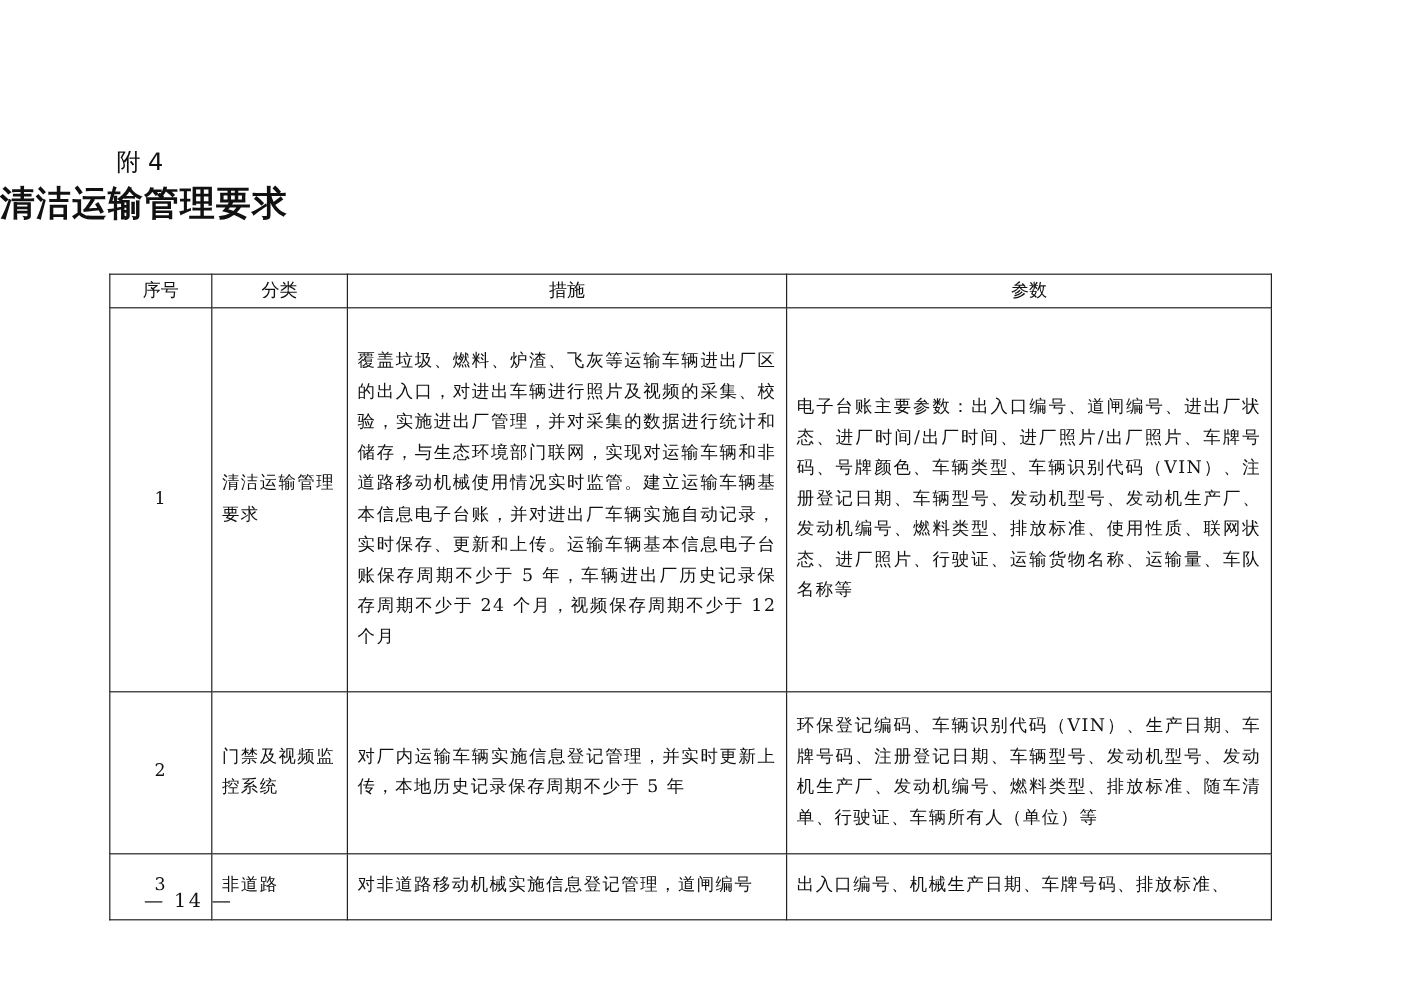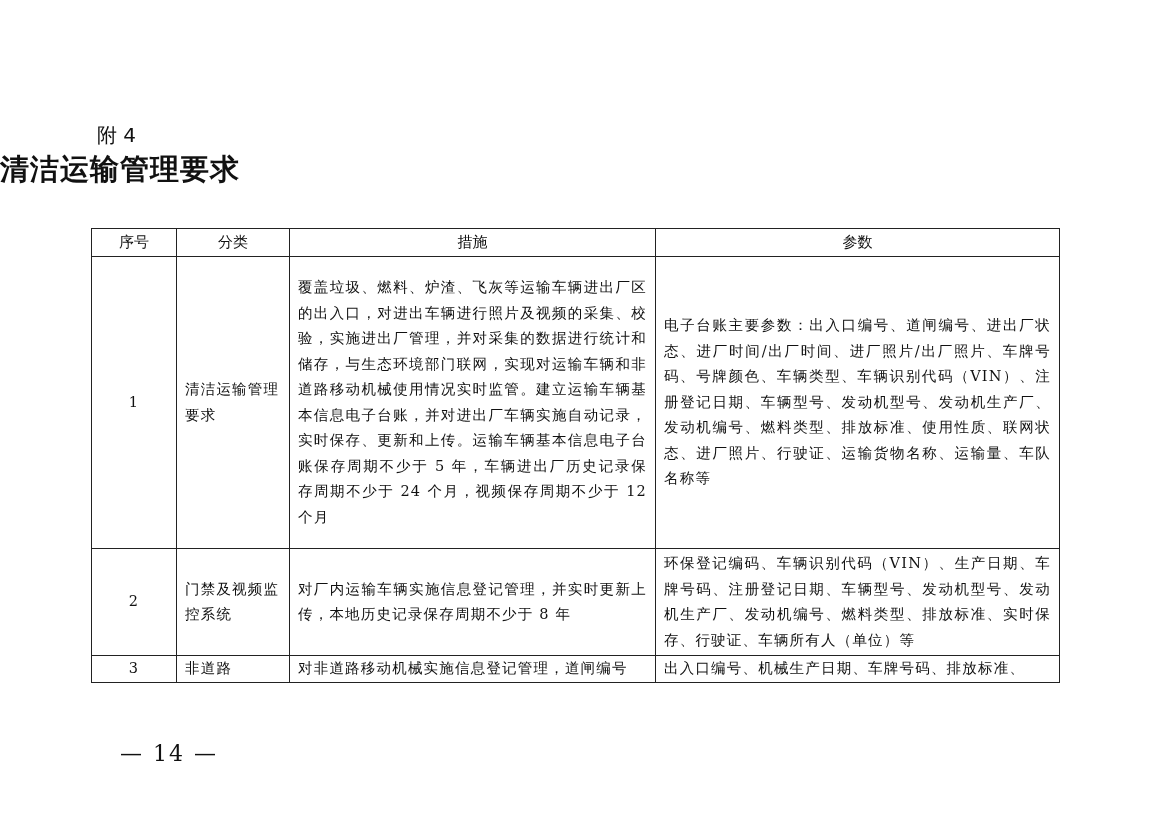--- a/index.html
+++ b/index.html
@@ -9,25 +9,25 @@
                 font-family:"DejaVu Sans","Liberation Sans",sans-serif; }
   .title { position:absolute; left:0; width:1169px; top:150px; text-align:left;
            font-size:29px; font-weight:bold; letter-spacing:1px;
            font-family:"DejaVu Serif","Liberation Serif",serif; }
   table.req { position:absolute; left:91px; top:228px; width:968px;
               border-collapse:collapse; table-layout:fixed; }
   table.req th, table.req td { border:1.3px solid #222; }
   table.req th { height:27px; font-weight:normal; font-size:15px; text-align:center;
                  font-family:"DejaVu Sans","Liberation Sans",sans-serif; padding:0;margin-top:40px; }
   table.req td { font-size:14.5px; line-height:25.5px; vertical-align:middle;
-                 padding:0 8px; letter-spacing:1.2px; }
+                 padding:14px 8px; letter-spacing:1.2px; }
   td.num { text-align:center; letter-spacing:0; }
   td.cat { padding-left:9px; }
   td.meas { text-align:justify; }
-  .page-num { position:absolute; left:120px; top:741px; font-size:22px;
+  .page-num { position:absolute; left:120px; top:741px; font-size:16px;
               font-family:"DejaVu Serif","Liberation Serif",serif; letter-spacing:2px; }
   .row1 td { height:291px; }
   .row2 td { height:106px; }
   .row3 td { height:23px; line-height:22px; padding-top:2px; padding-bottom:2px; overflow:hidden; white-space:nowrap; }
 </style>
 </head>
 <body>
 
 <div class="attachment">附 4</div>
 <div class="title">清洁运输管理要求</div>
@@ -50,22 +50,22 @@
   <tbody>
     <tr class="row1">
       <td class="num">1</td>
       <td class="cat">清洁运输管理要求</td>
       <td class="meas">覆盖垃圾、燃料、炉渣、飞灰等运输车辆进出厂区的出入口，对进出车辆进行照片及视频的采集、校验，实施进出厂管理，并对采集的数据进行统计和储存，与生态环境部门联网，实现对运输车辆和非道路移动机械使用情况实时监管。建立运输车辆基本信息电子台账，并对进出厂车辆实施自动记录，实时保存、更新和上传。运输车辆基本信息电子台账保存周期不少于 5 年，车辆进出厂历史记录保存周期不少于 24 个月，视频保存周期不少于 12 个月</td>
       <td class="meas">电子台账主要参数：出入口编号、道闸编号、进出厂状态、进厂时间/出厂时间、进厂照片/出厂照片、车牌号码、号牌颜色、车辆类型、车辆识别代码（VIN）、注册登记日期、车辆型号、发动机型号、发动机生产厂、发动机编号、燃料类型、排放标准、使用性质、联网状态、进厂照片、行驶证、运输货物名称、运输量、车队名称等</td>
     </tr>
     <tr class="row2">
       <td class="num">2</td>
       <td class="cat">门禁及视频监控系统</td>
-      <td class="meas">对厂内运输车辆实施信息登记管理，并实时更新上传，本地历史记录保存周期不少于 8 年</td>
-      <td class="meas">环保登记编码、车辆识别代码（VIN）、生产日期、车牌号码、注册登记日期、车辆型号、发动机型号、发动机生产厂、发动机编号、燃料类型、排放标准、实时保存、行驶证、车辆所有人（单位）等</td>
+      <td class="meas">对厂内运输车辆实施信息登记管理，并实时更新上传，本地历史记录保存周期不少于 5 年</td>
+      <td class="meas">环保登记编码、车辆识别代码（VIN）、生产日期、车牌号码、注册登记日期、车辆型号、发动机型号、发动机生产厂、发动机编号、燃料类型、排放标准、随车清单、行驶证、车辆所有人（单位）等</td>
     </tr>
     <tr class="row3">
       <td class="num">3</td>
       <td class="cat">非道路</td>
       <td class="meas">对非道路移动机械实施信息登记管理，道闸编号</td>
       <td class="meas">出入口编号、机械生产日期、车牌号码、排放标准、</td>
     </tr>
   </tbody>
 </table>
 

